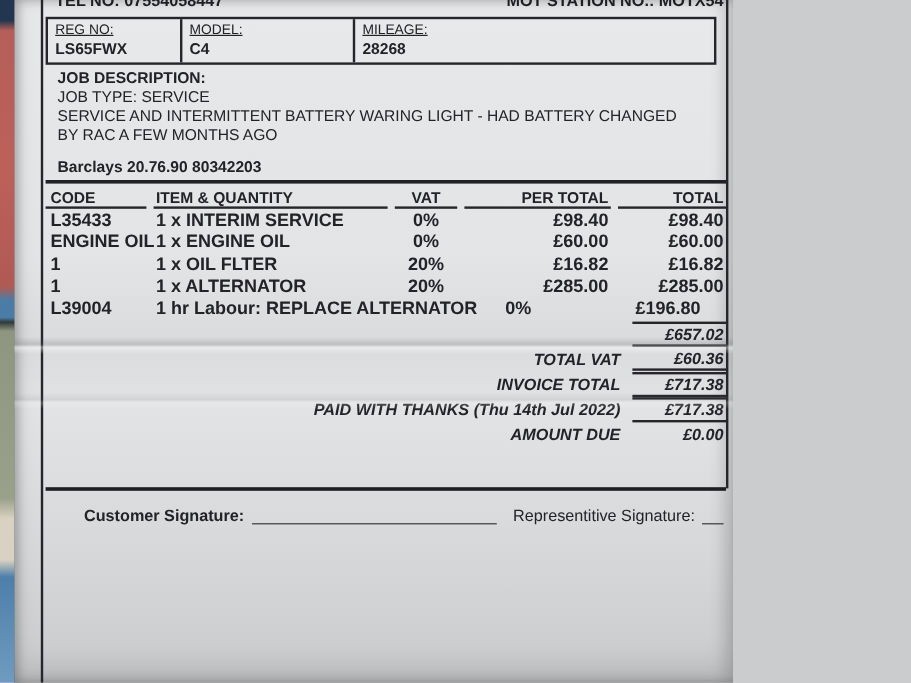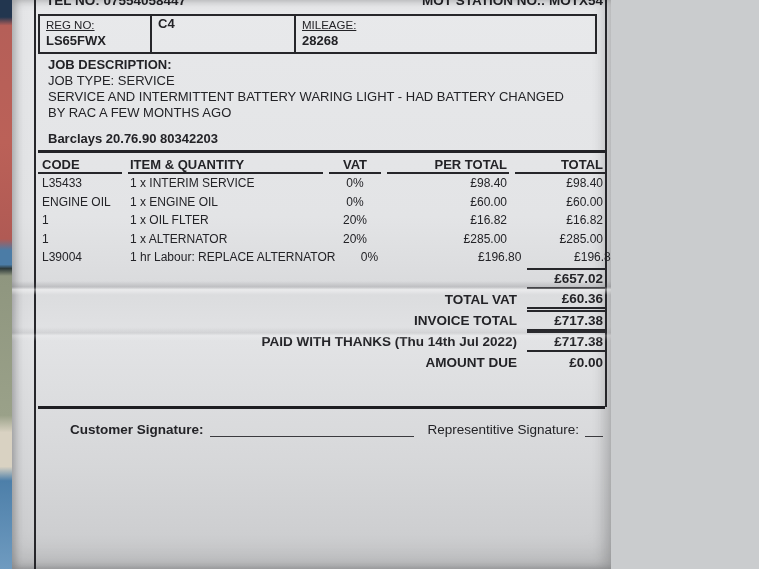--- a/index.html
+++ b/index.html
@@ -51,25 +51,25 @@
 
   
   .items{position:absolute;left:26px;right:6px;top:150px;border-top:3px solid #222226;padding-top:1px;}
   .irow{display:grid;grid-template-columns:84px 1fr 52px 122px 90px;column-gap:6px;align-items:end;}
   .ihead{font-weight:bold;font-size:13px;height:20px;}
   .ihead > div{border-bottom:2px solid #26262a;padding:0 2px 2px 2px;}
   .irow > div{padding:0 2px;}
   .c-code{padding-left:4px !important;}
   .c-vat{text-align:center;}
   .c-per,.c-tot{text-align:right;}
-  .idata{font-size:12px;height:18.5px;align-items:center;white-space:nowrap;}
+  .idata{font-size:15px;height:18.5px;align-items:center;white-space:nowrap;font-weight:bold;}
 
   
   .totals{position:absolute;left:26px;right:6px;top:268px;}
-  .trow{display:flex;justify-content:flex-end;align-items:center;height:20px;margin-bottom:1px;}
+  .trow{display:flex;justify-content:flex-end;align-items:center;height:20px;margin-bottom:1px;font-style:italic;}
   .tlabel{font-weight:bold;font-size:13.5px;margin-right:10px;white-space:nowrap;}
   .tamt{width:74px;text-align:right;font-weight:bold;font-size:13.5px;padding:1px 2px;}
   .b-top{border-top:2px solid #26262a;}
   .b-bot{border-bottom:2px solid #26262a;}
 
   .divider{position:absolute;left:26px;right:6px;top:406px;height:3px;background:#1e1e22;}
 
   
   .sigs{position:absolute;left:26px;right:8px;top:419px;display:flex;align-items:flex-end;
     font-size:13.5px;white-space:nowrap;height:20px;}
@@ -96,20 +96,21 @@
         <span>MOT STATION NO.: MOTX54</span>
       </div>
     </div>
 
     <div class="veh">
       <div class="veh-cell">
         <div class="veh-label">REG NO:</div>
         <div class="veh-value">LS65FWX</div>
       </div>
       <div class="veh-cell">
+        <div class="veh-label">MODEL:</div>
         <div class="veh-value">C4</div>
       </div>
       <div class="veh-cell">
         <div class="veh-label">MILEAGE:</div>
         <div class="veh-value">28268</div>
       </div>
     </div>
 
     <div class="job">
       <div class="job-heading">JOB DESCRIPTION:</div>

